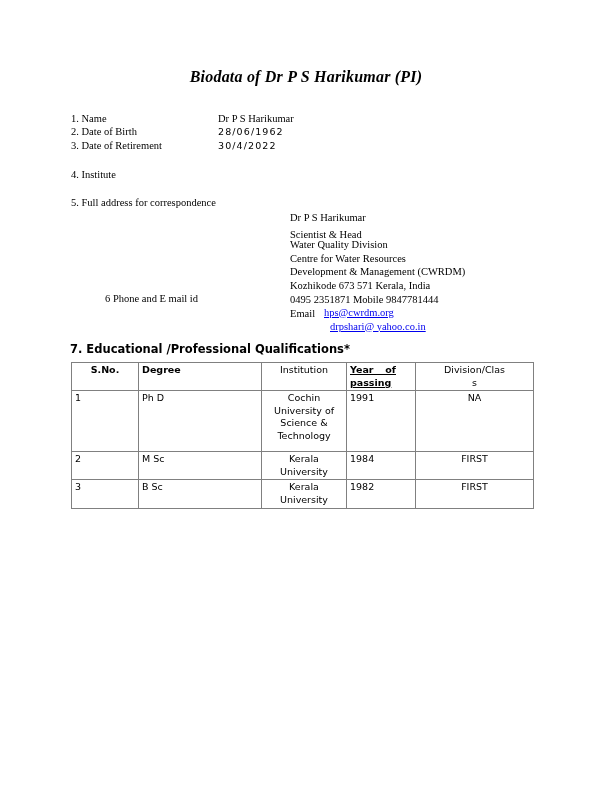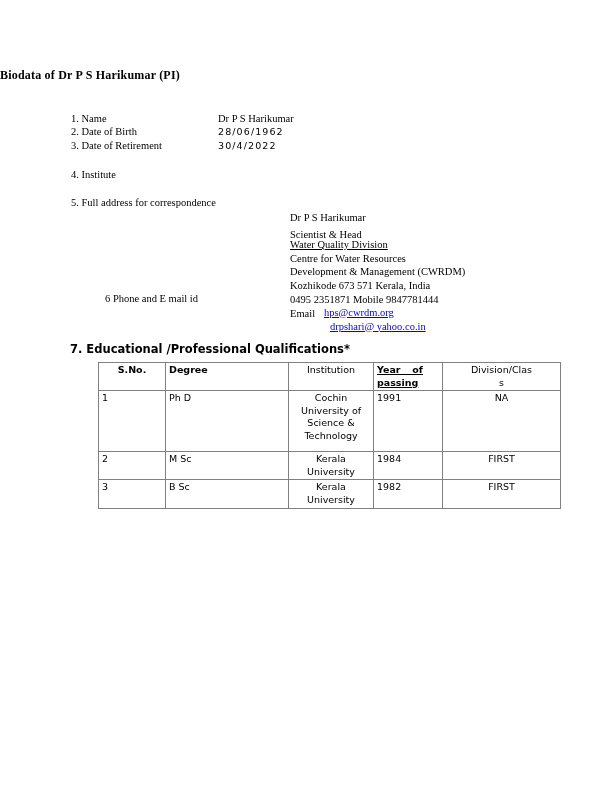--- a/index.html
+++ b/index.html
@@ -16,25 +16,26 @@
     font-family: "Liberation Serif", serif;
     color: #000000;
   }
 
   
   .doc-title {
     position: absolute;
     left: 0;
     top: 68px;
     width: 612px;
-    text-align: left;
-    font-family: "Liberation Serif", serif;
-    font-weight: bold;
-    font-size: 12px;
+    text-align: center;
+    font-family: "Liberation Serif", serif;
+    font-weight: bold;
+    font-size: 16px;
     letter-spacing: 0.2px;
+    font-style: italic;
   }
 
   
   .t {
     position: absolute;
     white-space: pre;
     font-family: "Liberation Serif", serif;
     font-size: 10.5px;
     line-height: 12px;
   }
@@ -79,21 +80,20 @@
   }
 
   
   table.qual {
     position: absolute;
     left: 71px;
     top: 362px;
     width: 427px;
     border-collapse: collapse;
     table-layout: fixed;
-    margin-left: 27px;
   }
   table.qual th,
   table.qual td {
     border: 1px solid #808080;
     padding: 1px 3px;
     vertical-align: top;
     font-family: "DejaVu Sans", sans-serif;
     font-size: 9.5px;
     line-height: 12.6px;
   }
@@ -162,21 +162,21 @@
 
   <div class="t label-col" style="top:140px;">3. Date of Retirement</div>
   <div class="t value-col sans-wide" style="top:140px;">30/4/2022</div>
 
   <div class="t label-col" style="top:169px;">4. Institute</div>
 
   <div class="t label-col" style="top:197px;">5. Full address for correspondence</div>
 
   <div class="addr" style="top:211px;">Dr P S Harikumar</div>
   <div class="addr" style="top:228px;">Scientist &amp; Head</div>
-  <div class="addr" style="top:238.2px;text-decoration:underline;">Water Quality Division</div>
+  <div class="addr" style="top:238.2px;">Water Quality Division</div>
   <div class="addr" style="top:251.8px;">Centre for Water Resources</div>
   <div class="addr" style="top:265.4px;">Development &amp; Management (CWRDM)</div>
   <div class="addr" style="top:279px;">Kozhikode 673 571 Kerala, India</div>
 
   <div class="t label-col" style="top:293px;padding-left:34px;">6 Phone and E mail id</div>
   <div class="addr" style="top:293px;">0495 2351871 Mobile 9847781444</div>
 
   <div class="addr" style="top:306.5px;">Email</div>
   <a class="link" style="position:absolute; left:324px; top:306.5px;">hps@cwrdm.org</a>
   <a class="link" style="position:absolute; left:330px; top:320.5px;">drpshari@ yahoo.co.in</a>

